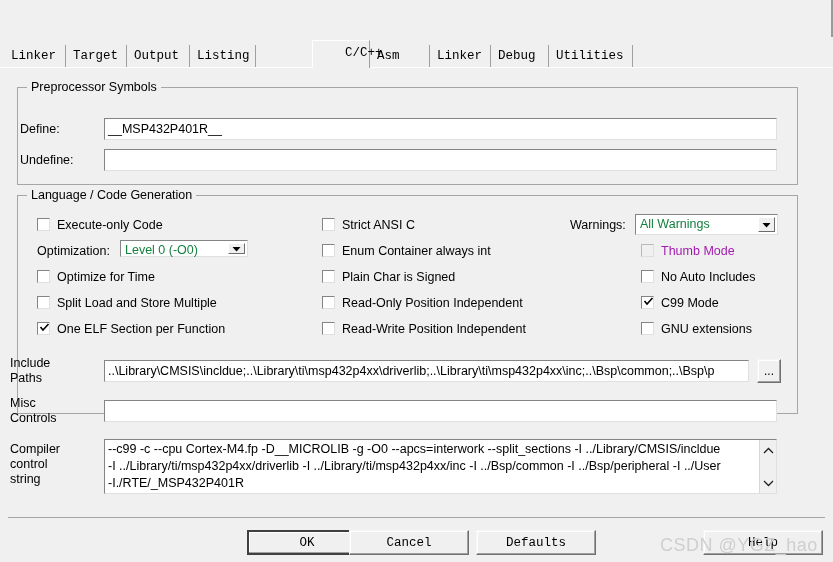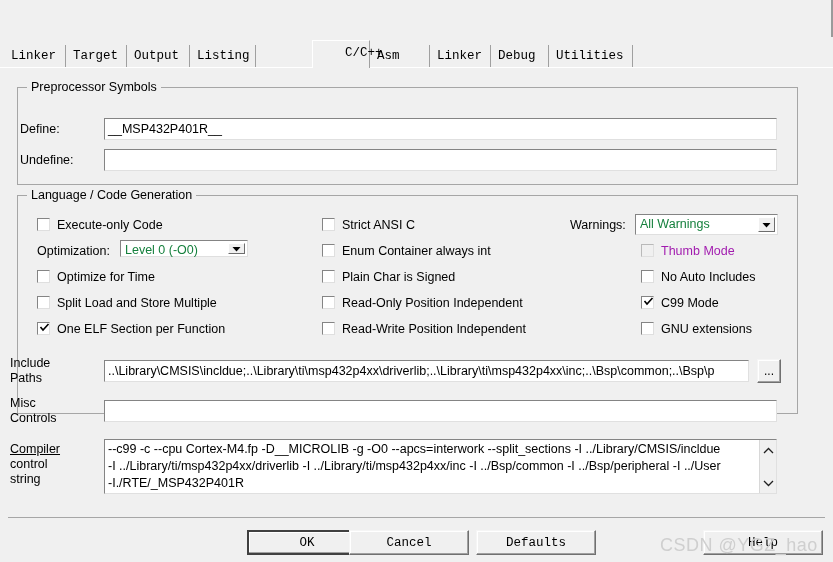--- a/index.html
+++ b/index.html
@@ -388,21 +388,21 @@
 
     <div class="lbl right" style="left:10px; top:288px; width:82px;">Include</div>
     <div class="lbl right" style="left:10px; top:303px; width:82px;">Paths</div>
     <div class="tbox" style="left:104px; top:292px; width:645px; height:22px;">..\Library\CMSIS\incldue;..\Library\ti\msp432p4xx\driverlib;..\Library\ti\msp432p4xx\inc;..\Bsp\common;..\Bsp\p</div>
     <div class="btn small" style="left:757px; top:291px; width:24px; height:24px;">...</div>
 
     <div class="lbl right" style="left:10px; top:328px; width:82px;">Misc</div>
     <div class="lbl right" style="left:10px; top:343px; width:82px;">Controls</div>
     <div class="tbox" style="left:104px; top:332px; width:673px; height:22px;"></div>
 
-    <div class="lbl right" style="left:10px; top:374px; width:82px;text-decoration:underline;">Compiler</div>
+    <div class="lbl right" style="left:10px; top:374px; width:82px;">Compiler</div>
     <div class="lbl right" style="left:10px; top:389px; width:82px;">control</div>
     <div class="lbl right" style="left:10px; top:404px; width:82px;">string</div>
 
     <div class="mlbox" style="left:104px; top:371px; width:673px; height:55px;">
       <div class="mltext">
         <div class="mlline">--c99 -c --cpu Cortex-M4.fp -D__MICROLIB -g -O0 --apcs=interwork --split_sections -I ../Library/CMSIS/incldue</div>
         <div class="mlline">-I ../Library/ti/msp432p4xx/driverlib -I ../Library/ti/msp432p4xx/inc -I ../Bsp/common -I ../Bsp/peripheral -I ../User</div>
         <div class="mlline">-I./RTE/_MSP432P401R</div>
       </div>
       <div class="scrollbar">

